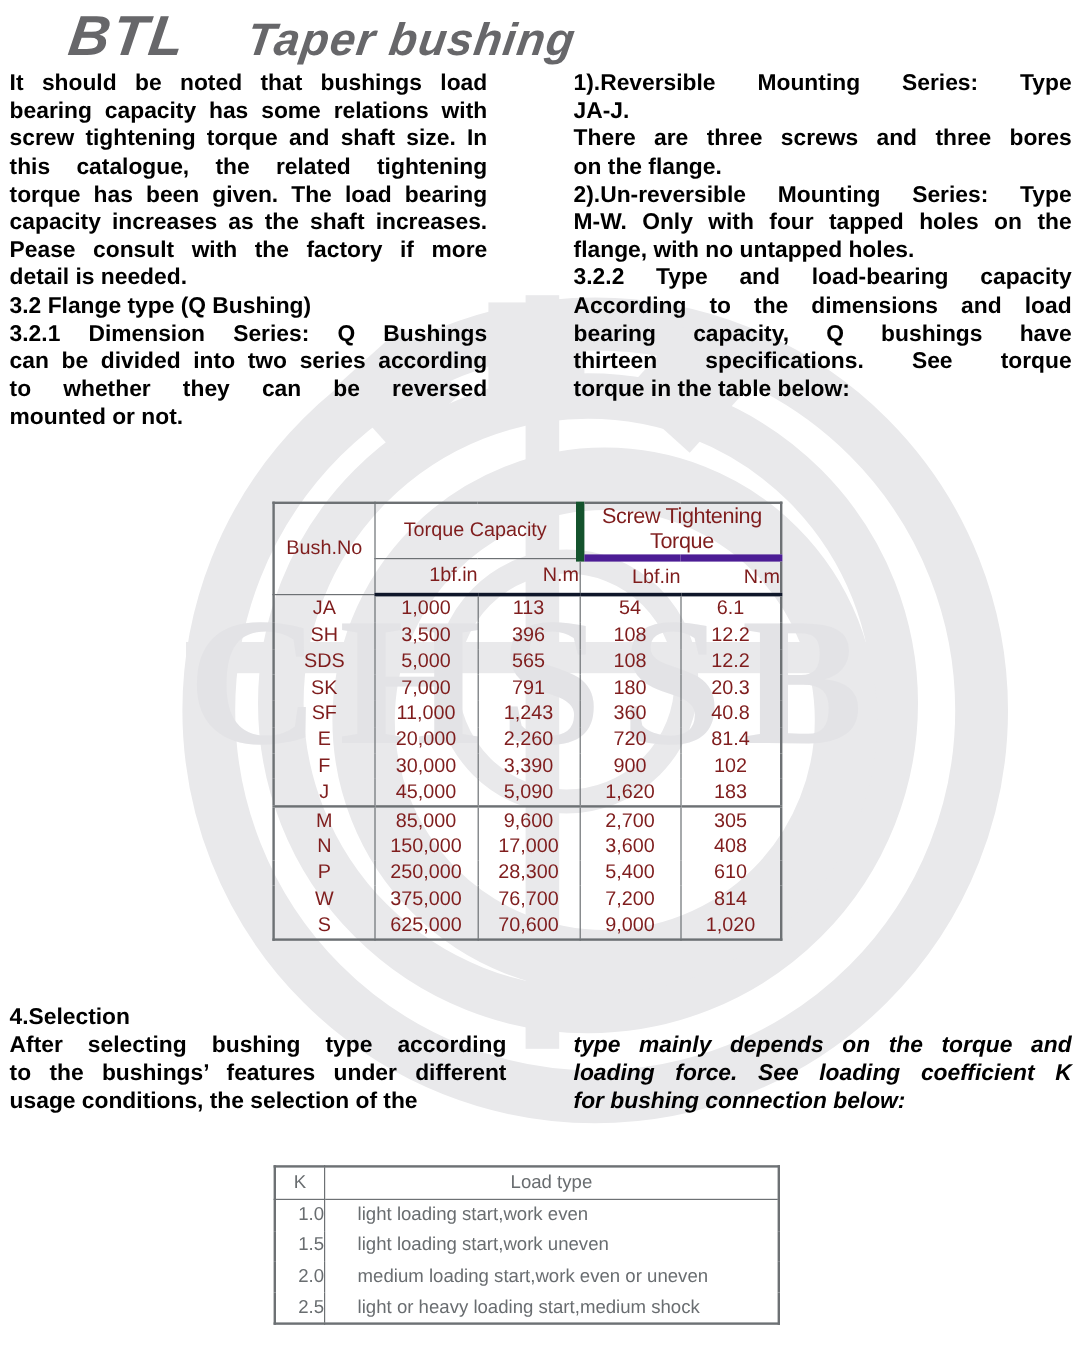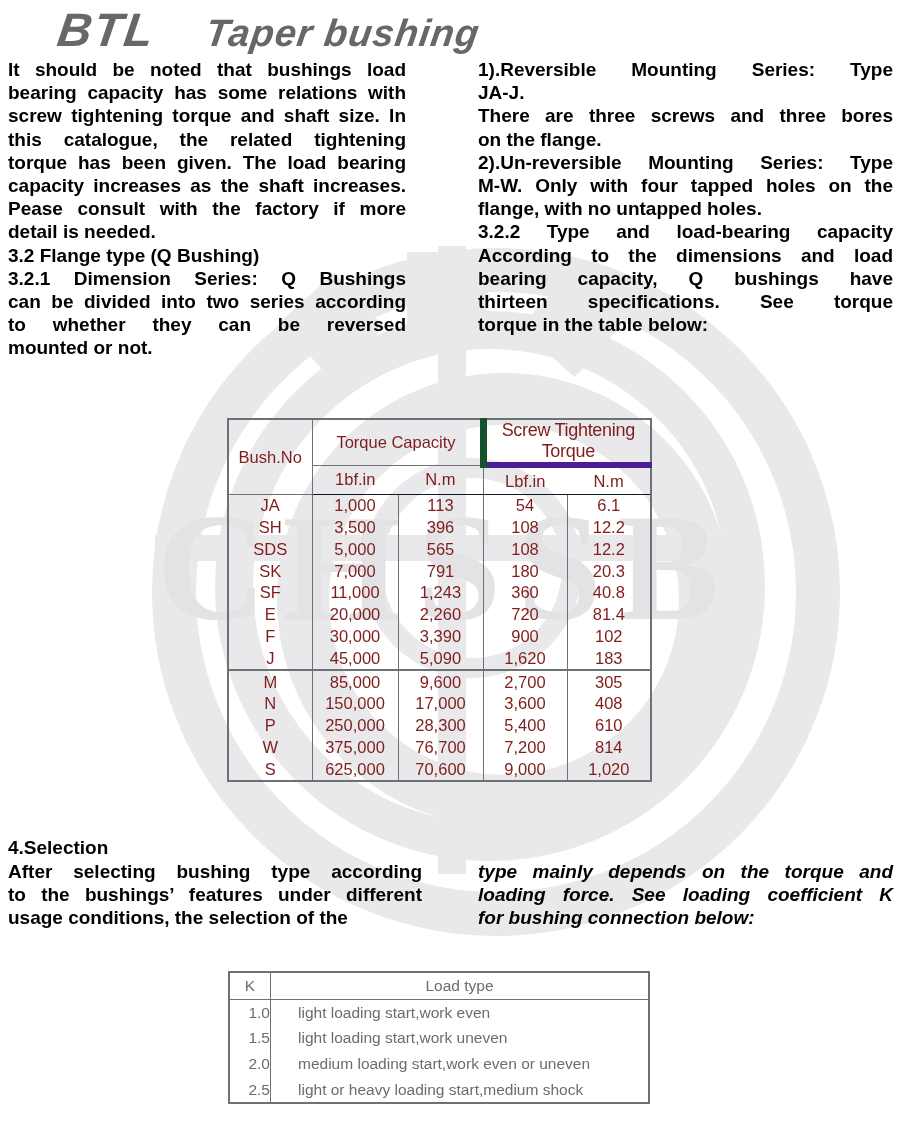--- a/index.html
+++ b/index.html
@@ -29,21 +29,21 @@
   #selR{left:478px;top:860px;width:415px;font-style:italic;}
   
   .tbl-wrap1{position:absolute;left:227px;top:394px;}
   table{border-collapse:collapse;table-layout:fixed;background:transparent;}
   .torque{width:423px;border:2px solid #6d7174;color:#7f1d1d;font-size:16.5px;margin-top:24px;}
   .torque th{font-weight:normal;height:26px;padding:0;text-align:center;}
   .torque td{height:21.77px;padding:0;text-align:center;}
   .torque .bushno{border-right:1px solid #6d7174;border-bottom:1px solid #6d7174;}
   .torque .g1{border-right:7px solid #14532d;border-bottom:1px solid #6d7174;}
   .torque .g2{border-bottom:6px solid #4c1d95;font-size:18px;letter-spacing:-0.3px;}
-  .torque .sub{border-bottom:1px solid #0f172a;}
+  .torque .sub{border-bottom:3px solid #0f172a;text-align:right;}
   .torque .s2{border-right:1px solid #6d7174;}
   .torque tbody td:nth-child(1),.torque tbody td:nth-child(2),
   .torque tbody td:nth-child(3),.torque tbody td:nth-child(4){border-right:1px solid #6d7174;}
   .torque tbody tr:nth-child(9) td{border-top:2px solid #6d7174;}
   
   .tbl-wrap2{position:absolute;left:228px;top:971px;}
   .load{width:422px;border:2px solid #6d7174;color:#696d70;font-size:15.5px;}
   .load th{font-weight:normal;height:26px;padding:0;text-align:center;border-bottom:1px solid #6d7174;}
   .load th.k{width:40px;border-right:1px solid #6d7174;}
   .load td{height:25.6px;padding:0;}

